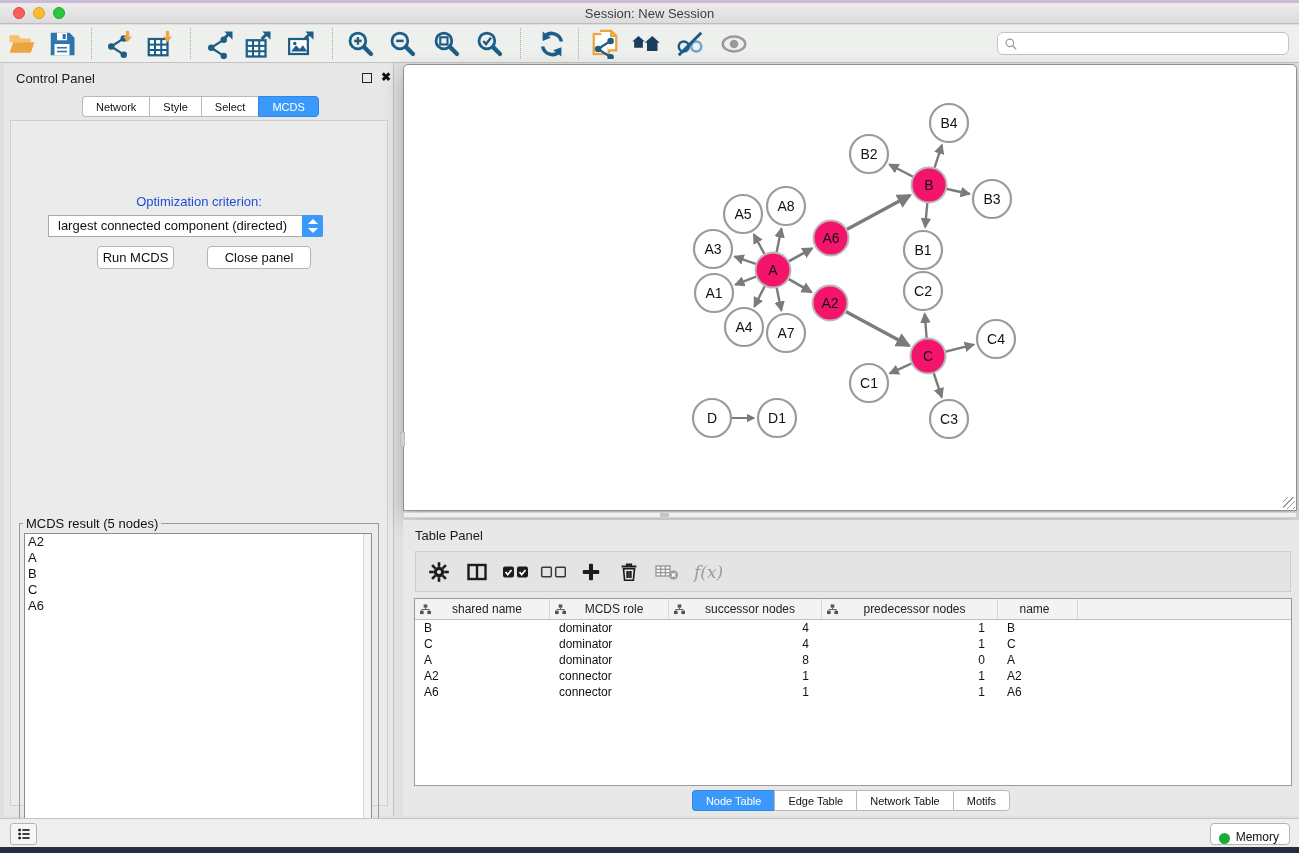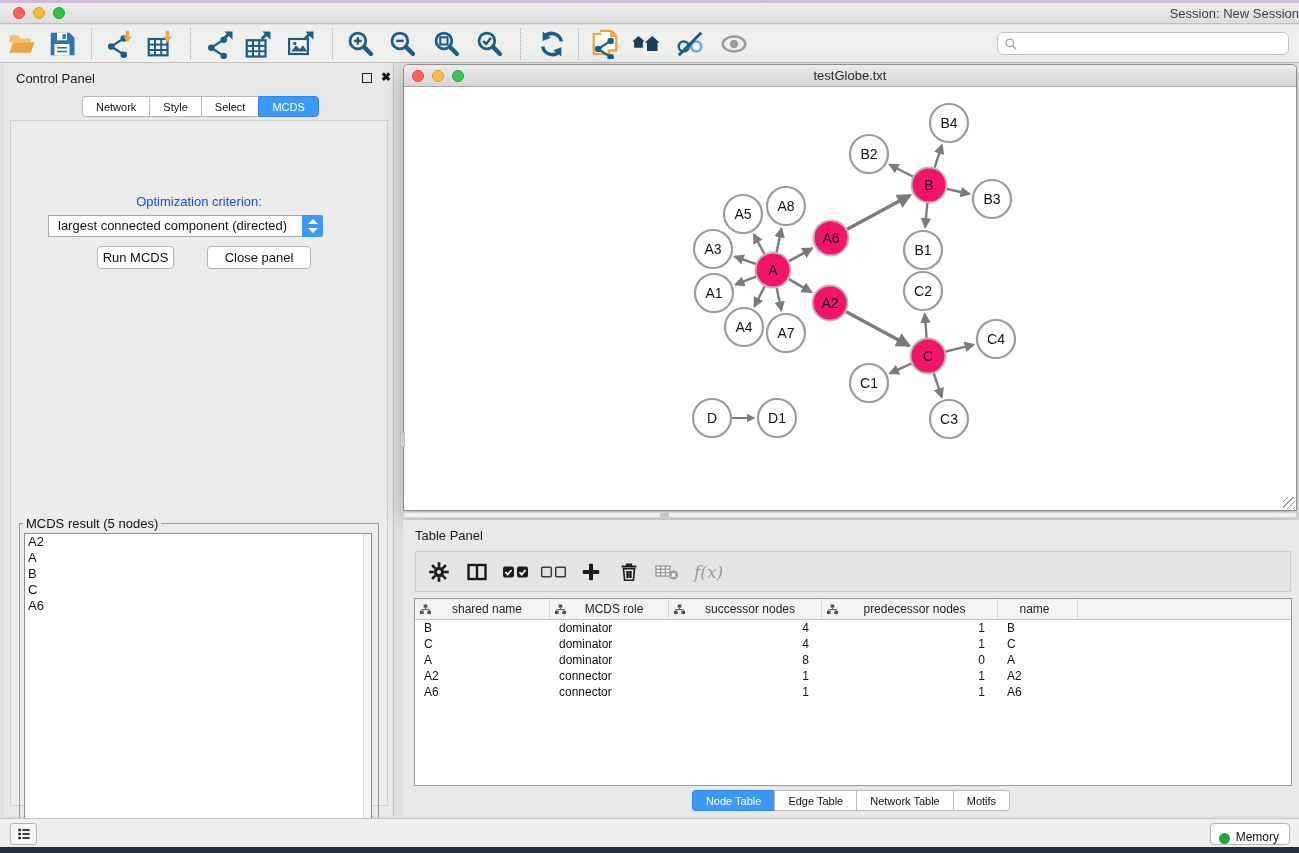--- a/index.html
+++ b/index.html
@@ -4,21 +4,21 @@
 <style>
   * { margin:0; padding:0; box-sizing:border-box; }
   html,body { width:1299px; height:853px; overflow:hidden; }
   body { font-family:"Liberation Sans", sans-serif; background:#e0e0e0; position:relative; }
   .abs { position:absolute; }
 
   
   #top-strip { left:0; top:0; width:1299px; height:3px; background:#cdbad8; }
   #titlebar { left:0; top:3px; width:1299px; height:21px;
     background:linear-gradient(#ececec,#dcdcdc); border-bottom:1px solid #bdbdbd; }
-  #titlebar .title { width:100%; text-align:right; line-height:21px; font-size:13px; color:#3e3e3e; }
+  #titlebar .title { width:100%; text-align:center; line-height:21px; font-size:13px; color:#3e3e3e; }
   .tl-dot { position:absolute; width:12px; height:12px; border-radius:50%; top:4px; }
   #toolbar { left:0; top:25px; width:1299px; height:38px; background:#eef0ee; border-bottom:1px solid #c2c2c2; }
   .tb-btn { position:absolute; top:2px; width:36px; height:34px; display:flex; align-items:center; justify-content:center; }
   .tb-sep { position:absolute; top:3px; width:0; height:31px; border-left:1px dotted #a9a9a9; }
   #search-box { position:absolute; right:10px; top:7px; width:292px; height:23px; background:#fff;
     border:1px solid #c3c3c3; border-radius:6px; display:flex; align-items:center; padding-left:6px; }
   #search-box input { border:none; outline:none; flex:1; font-size:12px; background:transparent; font-family:"Liberation Sans",sans-serif; }
 
   
   #control-panel { left:4px; top:63px; width:390px; height:753px; background:#e8e8e8; border-right:1px solid #c0c0c0; }
@@ -309,26 +309,20 @@
           <div class="item">A</div>
           <div class="item">B</div>
           <div class="item">C</div>
           <div class="item">A6</div>
         </div>
     </fieldset>
   </div>
 </div>
 
 <div class="abs" id="net-window">
-  <div id="net-titlebar">
-    <span class="win-dot" style="left:8px;background:#fc615d;border:1px solid #dd4742;"></span>
-    <span class="win-dot" style="left:28px;background:#fdbc40;border:1px solid #dfa023;"></span>
-    <span class="win-dot" style="left:48px;background:#34c749;border:1px solid #24a739;"></span>
-    <div class="title">testGlobe.txt</div>
-  </div>
   <svg id="net-canvas" viewBox="404 86 890 423">
       <defs>
         <marker id="arr" viewBox="0 0 10 10" refX="8.5" refY="5" markerWidth="4.4" markerHeight="4.4" orient="auto">
           <path d="M0 0L10 5L0 10z" fill="#7b7b7b"></path>
         </marker>
       </defs>
       <line x1="772" y1="269" x2="752.8610924878546" y2="233.27403931066198" stroke="#7b7b7b" stroke-width="2.4" marker-end="url(#arr)"></line>
       <line x1="772" y1="269" x2="780.4216217413276" y2="227.53970835038723" stroke="#7b7b7b" stroke-width="2.4" marker-end="url(#arr)"></line>
       <line x1="772" y1="269" x2="733.7087421964184" y2="255.59805976874645" stroke="#7b7b7b" stroke-width="2.4" marker-end="url(#arr)"></line>
       <line x1="772" y1="269" x2="734.4292840399263" y2="283.6462113064694" stroke="#7b7b7b" stroke-width="2.4" marker-end="url(#arr)"></line>

